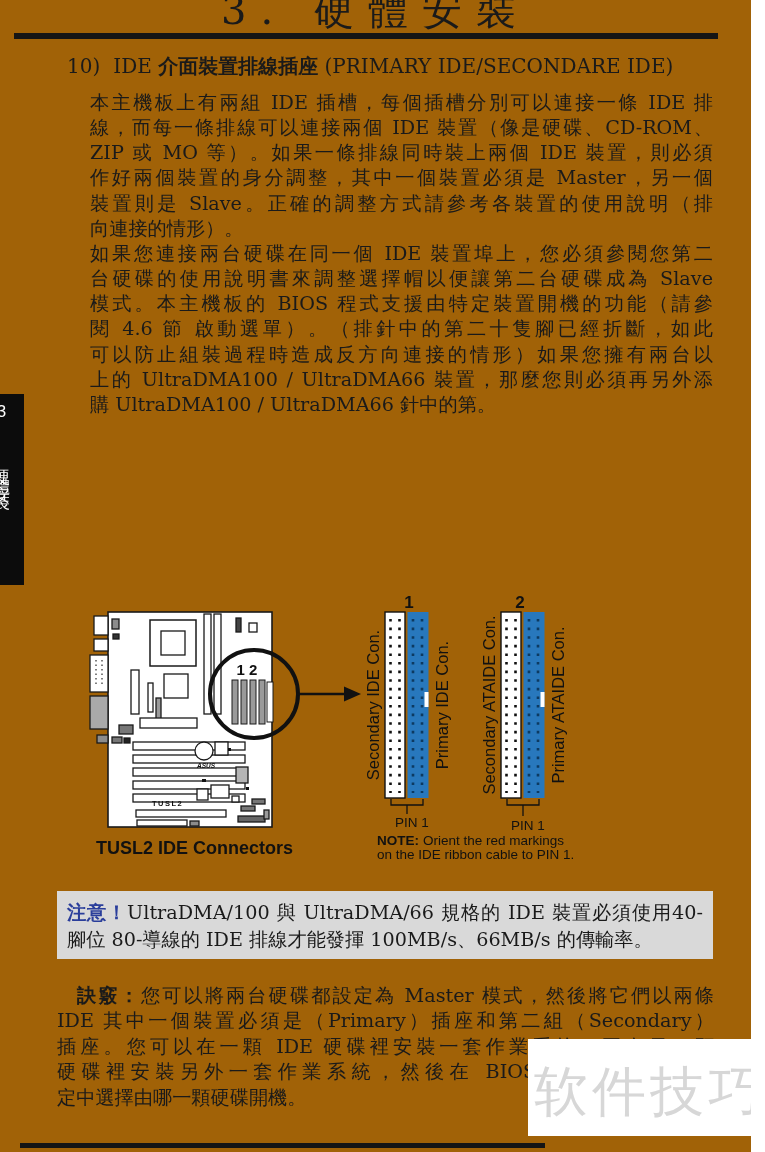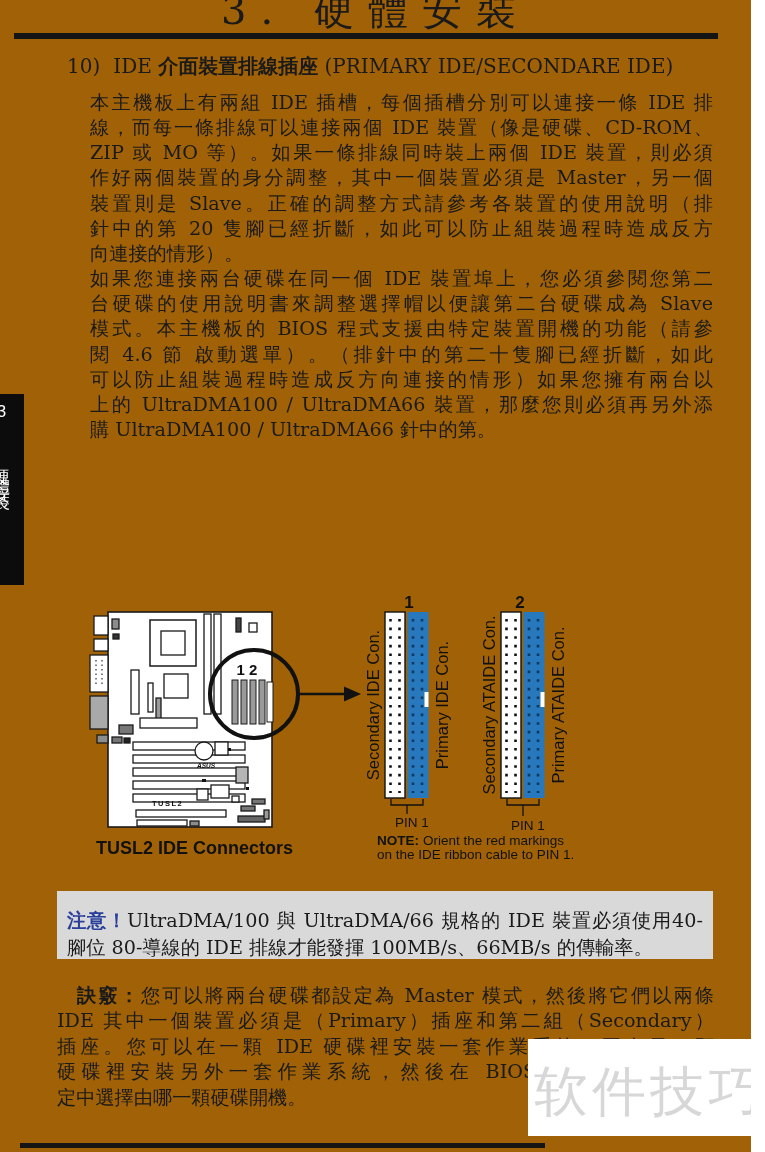--- a/index.html
+++ b/index.html
@@ -20,21 +20,21 @@
   .h-num { margin-right:13px; }
   .heading b { font-weight:bold; }
 
   .body-text { position:absolute; top:90px; left:90px; width:623px; font-size:19.2px; line-height:25.15px; }
   .jline { text-align:justify; text-align-last:justify; }
   .nline { text-align:left; }
 
   .figure-svg { position:absolute; left:0; top:588px; }
 
   .notice { position:absolute; top:891px; left:57px; width:656px; height:68px; background:#d9d9d9;
-            box-sizing:border-box; padding:16px 10px 0 10px; font-size:19.2px; line-height:27px; }
+            box-sizing:border-box; padding:8px 10px 0 10px; font-size:19.2px; line-height:27px; }
   .notice-label { color:#2a3e9b; font-weight:bold; }
 
   .tip { position:absolute; top:983px; left:57px; width:657px; font-size:19.2px; line-height:25.4px; }
   .tip b { font-weight:bold;margin-left:20px; }
 
   .wm-mask { position:absolute; left:528px; top:1039px; width:237px; height:97px; background:#ffffff; }
   .watermark { position:absolute; left:534px; top:1056px; font-size:54px; letter-spacing:4px;
                color:#d7d7d7; font-family:"DejaVu Sans","Liberation Sans",sans-serif; white-space:nowrap; }
 </style>
 </head>
@@ -53,21 +53,20 @@
     <span class="h-num">10)</span><span>IDE </span><b>介面裝置排線插座</b><span> (PRIMARY IDE/SECONDARE IDE)</span>
   </div>
 
   <div class="body-text">
     <div class="para">
       <div class="jline">本主機板上有兩組 IDE 插槽，每個插槽分別可以連接一條 IDE 排</div>
       <div class="jline">線，而每一條排線可以連接兩個 IDE 裝置（像是硬碟、CD-ROM、</div>
       <div class="jline">ZIP 或 MO 等）。如果一條排線同時裝上兩個 IDE 裝置，則必須</div>
       <div class="jline">作好兩個裝置的身分調整，其中一個裝置必須是 Master，另一個</div>
       <div class="jline">裝置則是 Slave。正確的調整方式請參考各裝置的使用說明（排</div>
-      <div class="jline">針中的第 20 隻腳已經折斷，如此可以防止組裝過程時造成反方</div>
       <div class="nline">向連接的情形）。</div>
     </div>
     <div class="para">
       <div class="jline">如果您連接兩台硬碟在同一個 IDE 裝置埠上，您必須參閱您第二</div>
       <div class="jline">台硬碟的使用說明書來調整選擇帽以便讓第二台硬碟成為 Slave</div>
       <div class="jline">模式。本主機板的 BIOS 程式支援由特定裝置開機的功能（請參</div>
       <div class="jline">閱 4.6 節 啟動選單）。（排針中的第二十隻腳已經折斷，如此</div>
       <div class="jline">可以防止組裝過程時造成反方向連接的情形）如果您擁有兩台以</div>
       <div class="jline">上的 UltraDMA100 / UltraDMA66 裝置，那麼您則必須再另外添</div>
       <div class="nline">購 UltraDMA100 / UltraDMA66 針中的第。</div>

